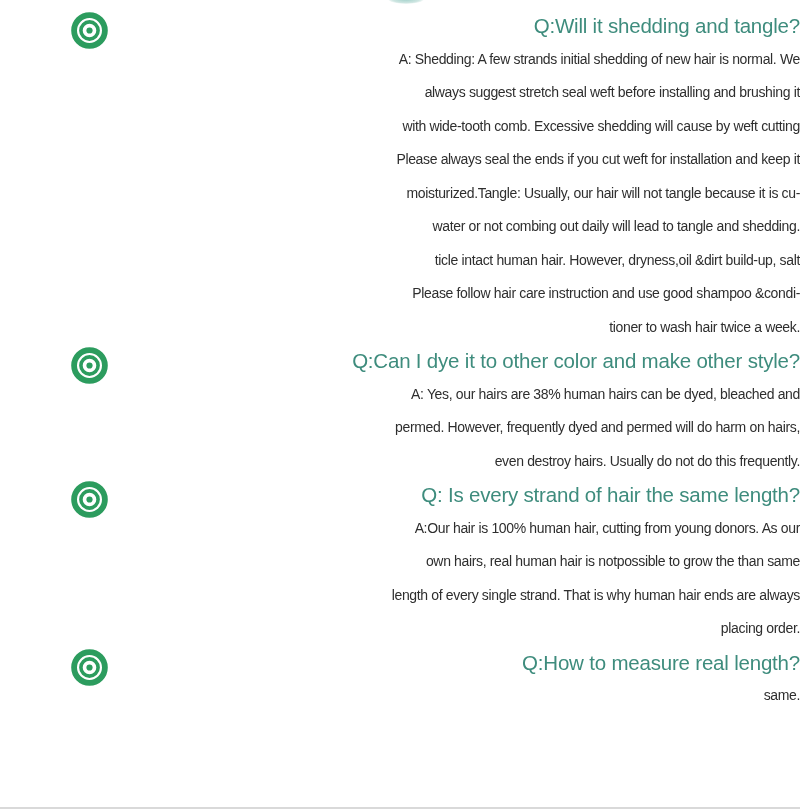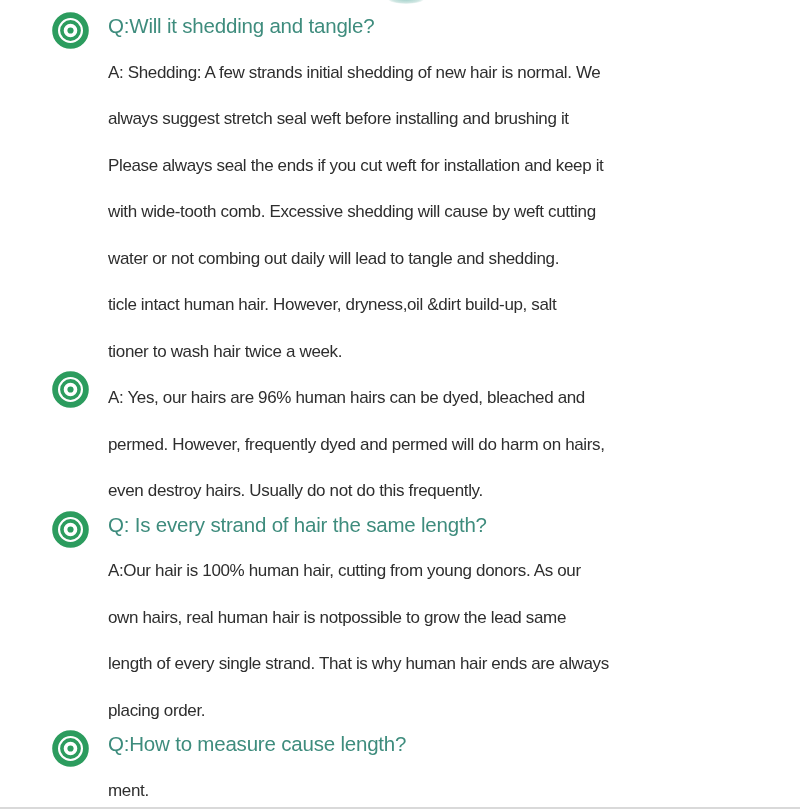--- a/index.html
+++ b/index.html
@@ -9,20 +9,21 @@
     font-family: "Liberation Sans", sans-serif;
   }
   .page {
     position: relative;
     width: 800px;
     height: 809px;
     background: #ffffff;
     overflow: hidden;
     box-sizing: border-box;
     padding-top: 9px;
+    text-align: right;
   }
   .decor-arc {
     position: absolute;
     top: -6px;
     left: 388px;
     width: 36px;
     height: 10px;
     border-radius: 50%;
     background: radial-gradient(ellipse at center, #9ecfc8 0%, #cfe6e2 55%, rgba(255,255,255,0) 75%);
   }
@@ -41,25 +42,24 @@
   }
   .question {
     color: var(--q-color, #3e8c7d);
     font-size: 20.5px;
     line-height: 33.5px;
     letter-spacing: -0.2px;
     white-space: nowrap;
   }
   .answer-line {
     color: var(--a-color, #2e2e2e);
-    font-size: 17px;
+    font-size: 14px;
     line-height: 33.5px;
     letter-spacing: -0.35px;
     white-space: nowrap;
-    margin-top: 13px;
   }
   .bottom-rule {
     position: absolute;
     left: 0;
     bottom: 0;
     width: 800px;
     height: 2px;
     background: #d9d9d9;
   }
 </style>
@@ -72,59 +72,62 @@
       <div class="faq-item">
         <div class="icon-cell"><svg width="37" height="37" viewBox="0 0 37 37">
             <circle cx="18.5" cy="18.5" r="15.4" fill="none" stroke="#2c9c5e" stroke-width="5.8"></circle>
             <circle cx="18.5" cy="18.5" r="8.6" fill="none" stroke="#2c9c5e" stroke-width="3.6"></circle>
             <circle cx="18.5" cy="18.5" r="3.1" fill="#2c9c5e"></circle>
           </svg></div>
         <div class="text-cell">
           <div class="question">Q:Will it shedding and tangle?</div>
           <div class="answer-line">A: Shedding: A few strands initial shedding of new hair is normal. We</div>
           <div class="answer-line">always suggest stretch seal weft  before installing and brushing it</div>
+          <div class="answer-line">with wide-tooth comb. Excessive shedding will cause by weft cutting</div>
           <div class="answer-line">Please always seal the ends if you cut weft for installation and keep it</div>
-          <div class="answer-line">with wide-tooth comb. Excessive shedding will cause by weft cutting</div>
+          <div class="answer-line">moisturized.Tangle: Usually, our hair will not tangle because it is cu-</div>
           <div class="answer-line">water or not combing out daily will lead to tangle and shedding.</div>
           <div class="answer-line">ticle intact human hair. However, dryness,oil &amp;dirt build-up, salt</div>
+          <div class="answer-line">Please follow hair care instruction and use good shampoo &amp;condi-</div>
           <div class="answer-line">tioner to wash hair twice a week.</div>
         </div>
       </div>
       <div class="faq-item">
         <div class="icon-cell"><svg width="37" height="37" viewBox="0 0 37 37">
             <circle cx="18.5" cy="18.5" r="15.4" fill="none" stroke="#2c9c5e" stroke-width="5.8"></circle>
             <circle cx="18.5" cy="18.5" r="8.6" fill="none" stroke="#2c9c5e" stroke-width="3.6"></circle>
             <circle cx="18.5" cy="18.5" r="3.1" fill="#2c9c5e"></circle>
           </svg></div>
         <div class="text-cell">
-          <div class="answer-line">A: Yes, our hairs are 96% human hairs can be dyed, bleached and</div>
+          <div class="question">Q:Can I dye it to other color and make other style?</div>
+          <div class="answer-line">A: Yes, our hairs are 38% human hairs can be dyed, bleached and</div>
           <div class="answer-line">permed. However, frequently dyed and permed will do harm on hairs,</div>
           <div class="answer-line">even destroy hairs. Usually do not do this frequently.</div>
         </div>
       </div>
       <div class="faq-item">
         <div class="icon-cell"><svg width="37" height="37" viewBox="0 0 37 37">
             <circle cx="18.5" cy="18.5" r="15.4" fill="none" stroke="#2c9c5e" stroke-width="5.8"></circle>
             <circle cx="18.5" cy="18.5" r="8.6" fill="none" stroke="#2c9c5e" stroke-width="3.6"></circle>
             <circle cx="18.5" cy="18.5" r="3.1" fill="#2c9c5e"></circle>
           </svg></div>
         <div class="text-cell">
           <div class="question">Q: Is every strand of hair the same length?</div>
           <div class="answer-line">A:Our hair is 100% human hair, cutting from young donors. As our</div>
-          <div class="answer-line">own hairs, real human hair is notpossible to grow the lead same</div>
+          <div class="answer-line">own hairs, real human hair is notpossible to grow the than same</div>
           <div class="answer-line">length of every single strand. That is why human hair ends are always</div>
           <div class="answer-line">placing order.</div>
         </div>
       </div>
       <div class="faq-item">
         <div class="icon-cell"><svg width="37" height="37" viewBox="0 0 37 37">
             <circle cx="18.5" cy="18.5" r="15.4" fill="none" stroke="#2c9c5e" stroke-width="5.8"></circle>
             <circle cx="18.5" cy="18.5" r="8.6" fill="none" stroke="#2c9c5e" stroke-width="3.6"></circle>
             <circle cx="18.5" cy="18.5" r="3.1" fill="#2c9c5e"></circle>
           </svg></div>
         <div class="text-cell">
-          <div class="question">Q:How to measure cause length?</div>
-          <div class="answer-line">ment.</div>
+          <div class="question">Q:How to measure real length?</div>
+          <div class="answer-line">same.</div>
         </div>
       </div>
     </div>
   <div class="bottom-rule" style="background: rgb(217, 217, 217);"></div>
 </div>
 
 </body></html>

